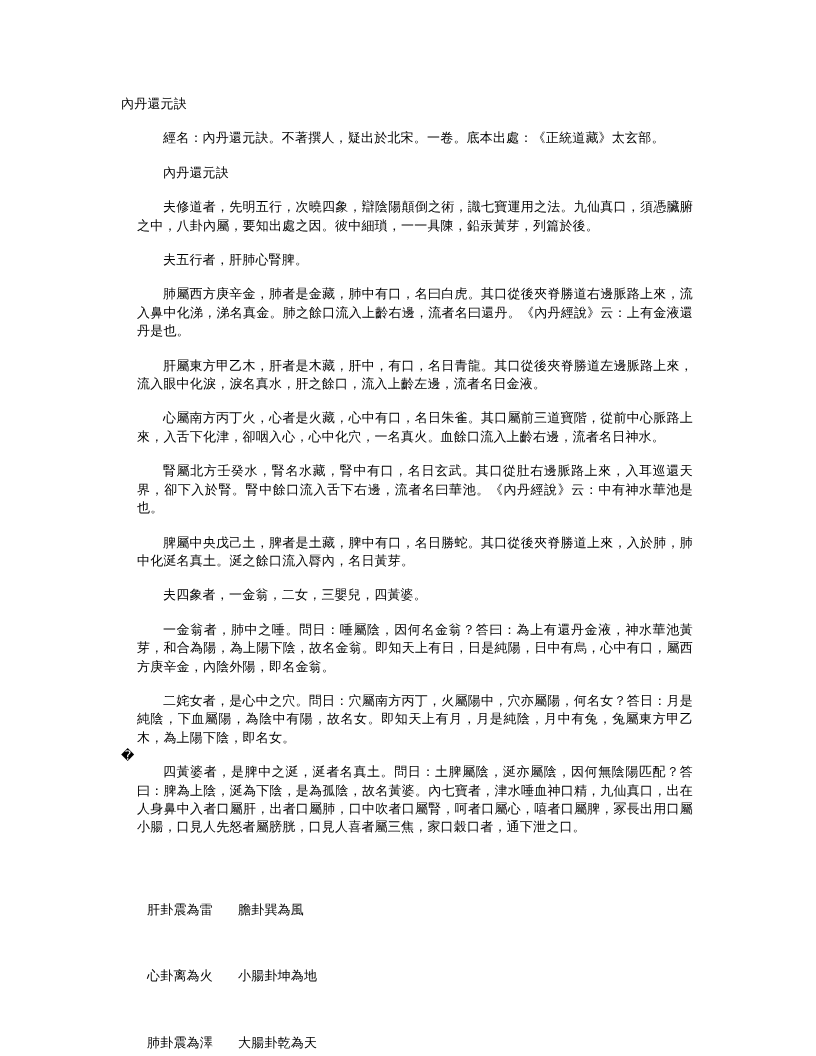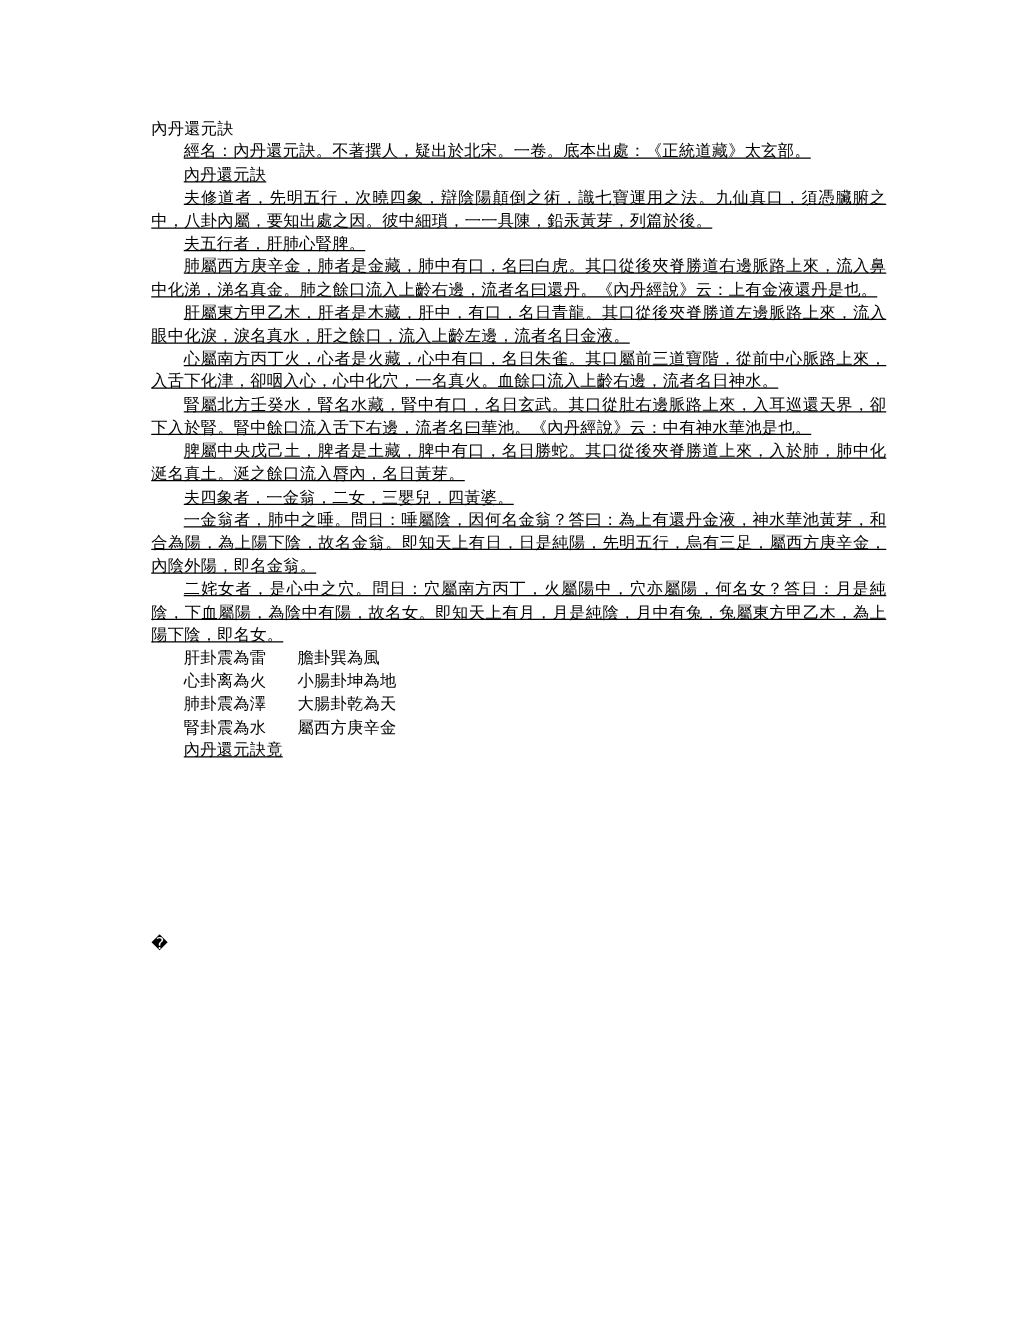--- a/index.html
+++ b/index.html
@@ -10,26 +10,26 @@
     top: 95px;
     width: 588px;
     font-family: "DejaVu Serif", "Liberation Serif", serif;
     font-size: 13px;
     line-height: 18.4px;
     color: #000000;
     text-align: justify;
     text-justify: inter-ideograph;
     letter-spacing: 0.2px;
   }
-  .p { margin: 0; text-decoration: underline; }
+  .p { margin: 16px; }
   .indent { text-indent: 26px; }
   .title { margin: 0; }
   .gua-row { margin: 0; padding-left: 26px; white-space: nowrap; }
   .gua-row span { display: inline-block; }
-  .gua-left { width: 91px; }
+  .gua-left { width: 91px; margin-top: 48px; }
   .end-mark {
     position: absolute;
     left: 121px;
     top: 748px;
     font-family: "DejaVu Sans", sans-serif;
     font-size: 13px;
     color: #000;
   }
 </style>
 </head>
@@ -40,22 +40,23 @@
   <p class="p indent">經名：內丹還元訣。不著撰人，疑出於北宋。一卷。底本出處：《正統道藏》太玄部。</p>
   <p class="p indent">內丹還元訣</p>
   <p class="p indent">夫修道者，先明五行，次曉四象，辯陰陽顛倒之術，識七寶運用之法。九仙真口，須憑臟腑之中，八卦內屬，要知出處之因。彼中細瑣，一一具陳，鉛汞黃芽，列篇於後。</p>
   <p class="p indent">夫五行者，肝肺心腎脾。</p>
   <p class="p indent">肺屬西方庚辛金，肺者是金藏，肺中有口，名曰白虎。其口從後夾脊勝道右邊脈路上來，流入鼻中化涕，涕名真金。肺之餘口流入上齡右邊，流者名曰還丹。《內丹經說》云：上有金液還丹是也。</p>
   <p class="p indent">肝屬東方甲乙木，肝者是木藏，肝中，有口，名日青龍。其口從後夾脊勝道左邊脈路上來，流入眼中化淚，淚名真水，肝之餘口，流入上齡左邊，流者名日金液。</p>
   <p class="p indent">心屬南方丙丁火，心者是火藏，心中有口，名日朱雀。其口屬前三道寶階，從前中心脈路上來，入舌下化津，卻咽入心，心中化穴，一名真火。血餘口流入上齡右邊，流者名日神水。</p>
   <p class="p indent">腎屬北方壬癸水，腎名水藏，腎中有口，名日玄武。其口從肚右邊脈路上來，入耳巡還天界，卻下入於腎。腎中餘口流入舌下右邊，流者名曰華池。《內丹經說》云：中有神水華池是也。</p>
   <p class="p indent">脾屬中央戊己土，脾者是土藏，脾中有口，名日勝蛇。其口從後夾脊勝道上來，入於肺，肺中化涎名真土。涎之餘口流入脣內，名日黃芽。</p>
   <p class="p indent">夫四象者，一金翁，二女，三嬰兒，四黃婆。</p>
-  <p class="p indent">一金翁者，肺中之唾。問日：唾屬陰，因何名金翁？答曰：為上有還丹金液，神水華池黃芽，和合為陽，為上陽下陰，故名金翁。即知天上有日，日是純陽，先明五行，烏有三足，屬西方庚辛金，內陰外陽，即名金翁。</p>
+  <p class="p indent">一金翁者，肺中之唾。問日：唾屬陰，因何名金翁？答曰：為上有還丹金液，神水華池黃芽，和合為陽，為上陽下陰，故名金翁。即知天上有日，日是純陽，日中有烏，心中有口，屬西方庚辛金，內陰外陽，即名金翁。</p>
   <p class="p indent">二姹女者，是心中之穴。問日：穴屬南方丙丁，火屬陽中，穴亦屬陽，何名女？答日：月是純陰，下血屬陽，為陰中有陽，故名女。即知天上有月，月是純陰，月中有兔，兔屬東方甲乙木，為上陽下陰，即名女。</p>
+  <p class="p indent">四黃婆者，是脾中之涎，涎者名真土。問日：土脾屬陰，涎亦屬陰，因何無陰陽匹配？答曰：脾為上陰，涎為下陰，是為孤陰，故名黃婆。內七寶者，津水唾血神口精，九仙真口，出在人身鼻中入者口屬肝，出者口屬肺，口中吹者口屬腎，呵者口屬心，嘻者口屬脾，冢長出用口屬小腸，口見人先怒者屬膀胱，口見人喜者屬三焦，家口穀口者，通下泄之口。</p>
 
   <div>
     <p class="gua-row">
       <span class="gua-left">肝卦震為雷</span><span>膽卦巽為風</span>
     </p>
     <p class="gua-row">
       <span class="gua-left">心卦离為火</span><span>小腸卦坤為地</span>
     </p>
     <p class="gua-row">
       <span class="gua-left">肺卦震為澤</span><span>大腸卦乾為天</span>

